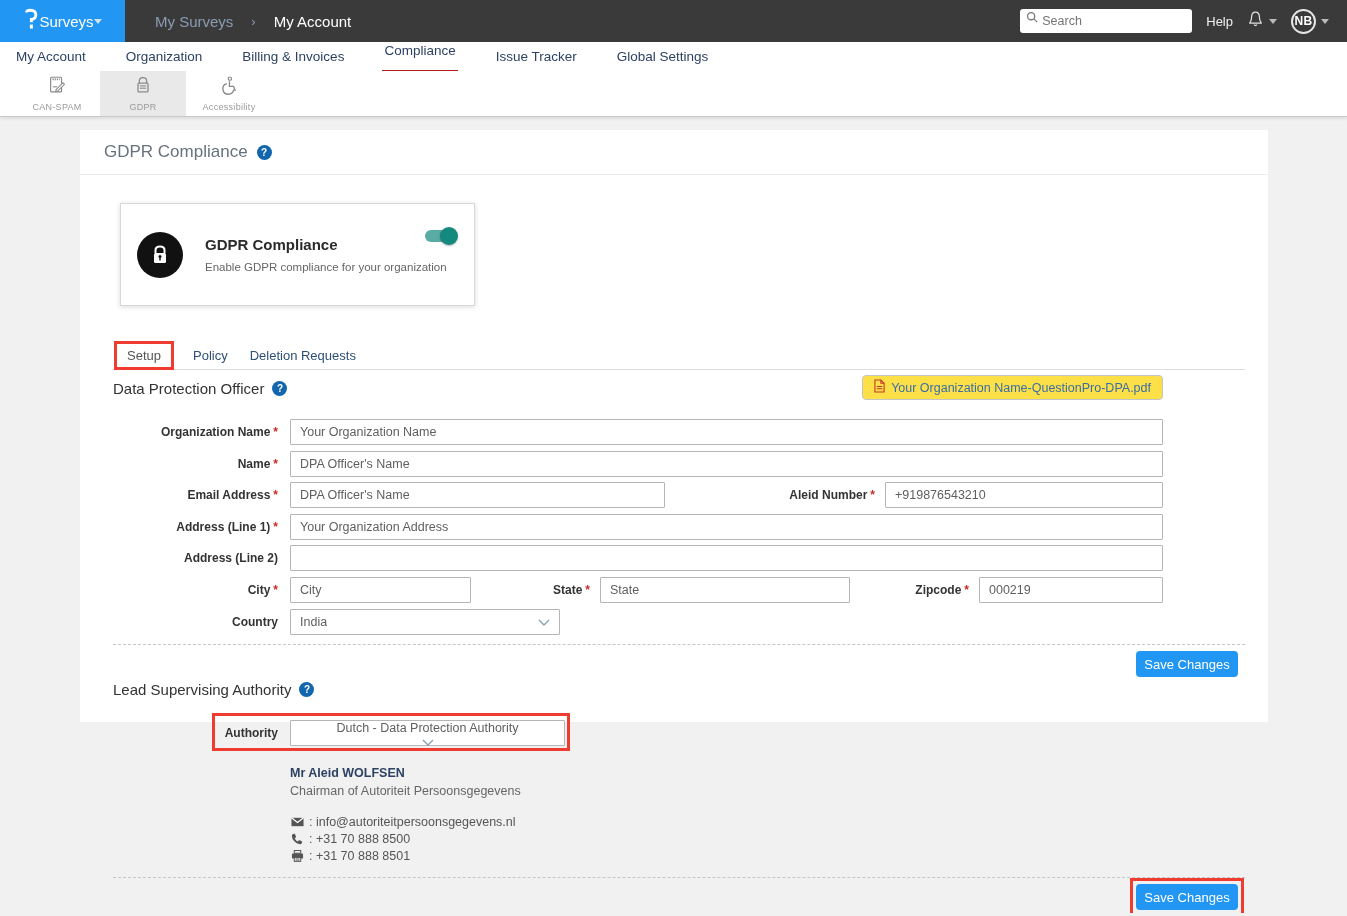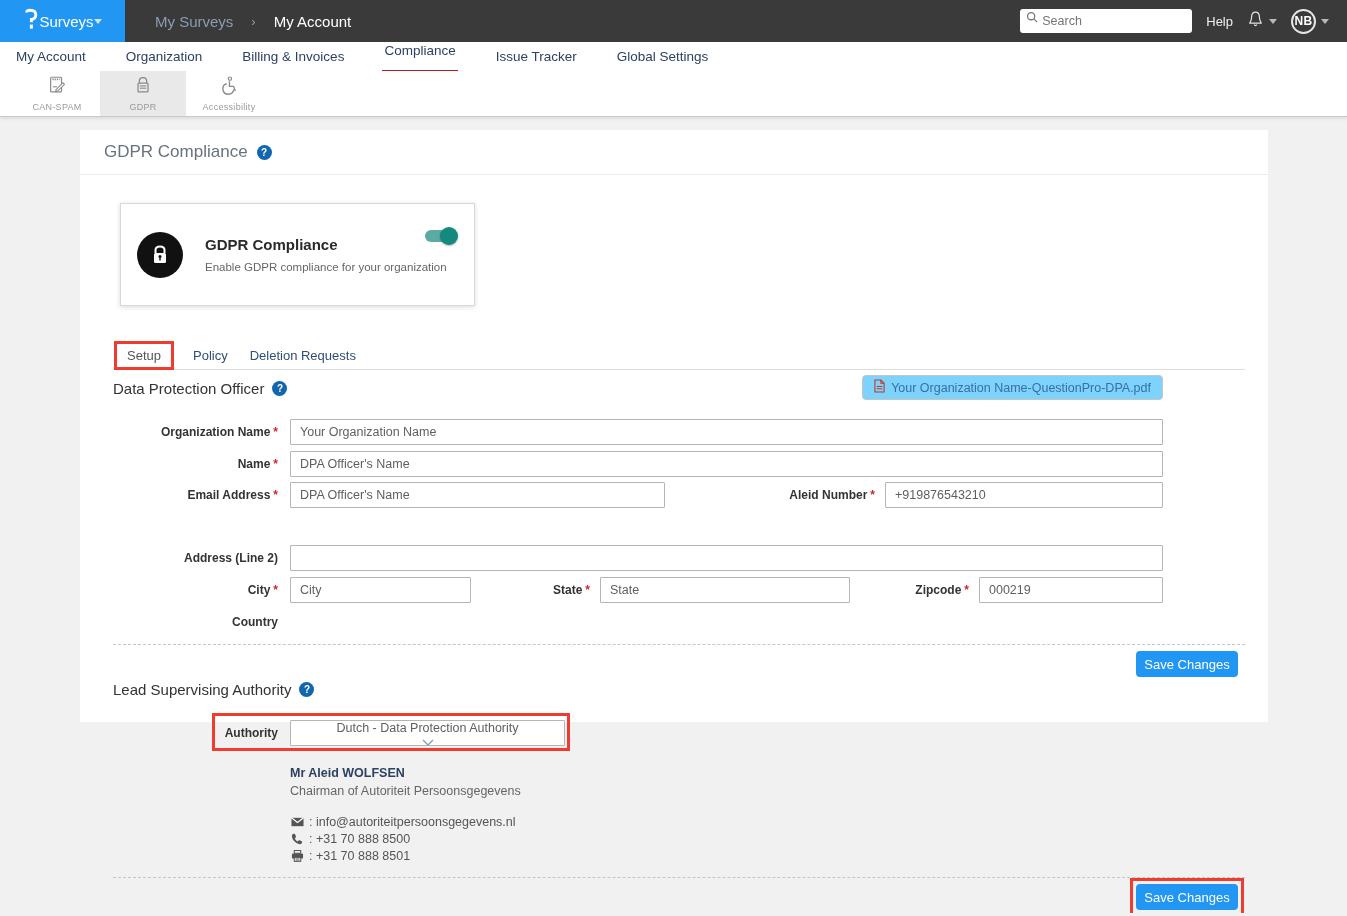--- a/index.html
+++ b/index.html
@@ -107,21 +107,21 @@
     border-bottom:1px solid #ddd; display:flex; align-items:center; gap:22px;
     padding-left:14px;
   }
   .ptab { font-size:13px; color:#2d4e75; cursor:pointer; }
   .ptab.active { color:#555; outline:3px solid #ef3b30; padding:4px 10px; margin-left:-10px; }
   
   .sec-head { position:absolute; left:33px; display:flex; align-items:center; gap:8px; }
   .sec-head .t { font-size:15px; font-weight:normal; color:#333; }
   .pdf-btn {
     position:absolute; right:105px; top:245px; height:25px;
-    border:1px solid #c5c5c5; border-radius:4px; background:#7dd3fc;
+    border:1px solid #c5c5c5; border-radius:4px; background:#fde047;
     display:flex; align-items:center; gap:6px; padding:0 11px; cursor:pointer;
   }
   .pdf-btn .t { font-size:12.5px; color:#3a6ea5; }
   
   .form { position:absolute; left:33px; top:289px; right:105px; height:225px; }
   .frow { position:absolute; left:0; right:0; height:26px; display:flex; align-items:center; }
   .flabel { width:165px; text-align:right; font-size:12px; font-weight:bold; color:#333; margin-right:12px; white-space:nowrap; }
   .flabel.flex { flex:1; width:auto; margin-right:10px; }
   .req { color:#cc2a2a; margin-left:3px; }
   .tin {
@@ -296,34 +296,46 @@
     <div class="frow" style="top:32px;">
       <span class="flabel"><span>Name</span><span class="req">*</span></span>
       <input class="tin full" value="DPA Officer's Name" style="">
     </div>
     <div class="frow" style="top:63px;">
       <span class="flabel"><span>Email Address</span><span class="req">*</span></span>
       <input class="tin" style="width: 375px;" value="DPA Officer's Name">
       <span class="flabel flex"><span>Aleid Number</span><span class="req">*</span></span>
       <input class="tin" style="width: 278px;" value="+919876543210">
     </div>
+    <div class="frow" style="top:95px;">
+      <span class="flabel"><span>Address (Line 1)</span><span class="req">*</span></span>
+      <input class="tin full" value="Your Organization Address" style="">
+    </div>
     <div class="frow" style="top:126px;">
       <span class="flabel"><span>Address (Line 2)</span></span>
       <input class="tin full" value="" style="">
     </div>
     <div class="frow" style="top:158px;">
       <span class="flabel"><span>City</span><span class="req">*</span></span>
       <input class="tin" style="width: 181px;" value="City">
       <span class="flabel flex"><span>State</span><span class="req">*</span></span>
       <input class="tin" style="width: 250px;" value="State">
       <span class="flabel flex"><span>Zipcode</span><span class="req">*</span></span>
       <input class="tin" style="width: 184px;" value="000219">
     </div>
     <div class="frow" style="top:190px;">
       <span class="flabel"><span>Country</span></span>
+      <div class="selbox" style="width:270px;">
+        <span>India</span>
+        <span>
+          <svg width="12" height="7" viewBox="0 0 12 7">
+              <polyline points="1,1 6,6 11,1" fill="none" stroke="#8aa0b5" stroke-width="1.4"></polyline>
+            </svg>
+        </span>
+      </div>
     </div>
   </div>
 
   <div class="dash" style="top:514px;"></div>
   <button class="save-btn" style="top:521px;">Save Changes</button>
 
   <div class="sec-head" style="top:551px;">
     <span class="t">Lead Supervising Authority</span>
     <span class="help-badge">?</span>
   </div>

